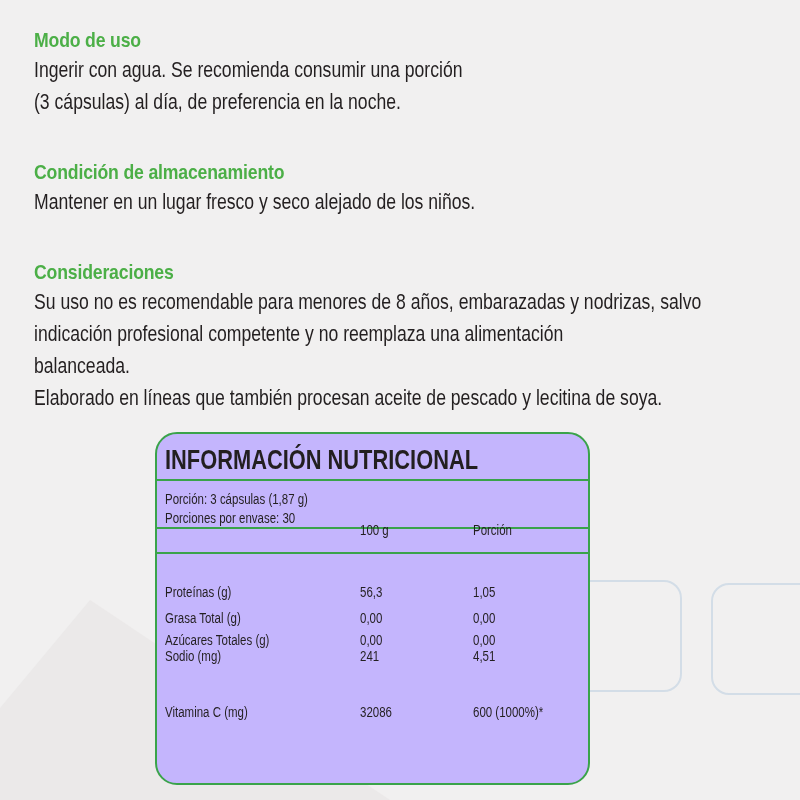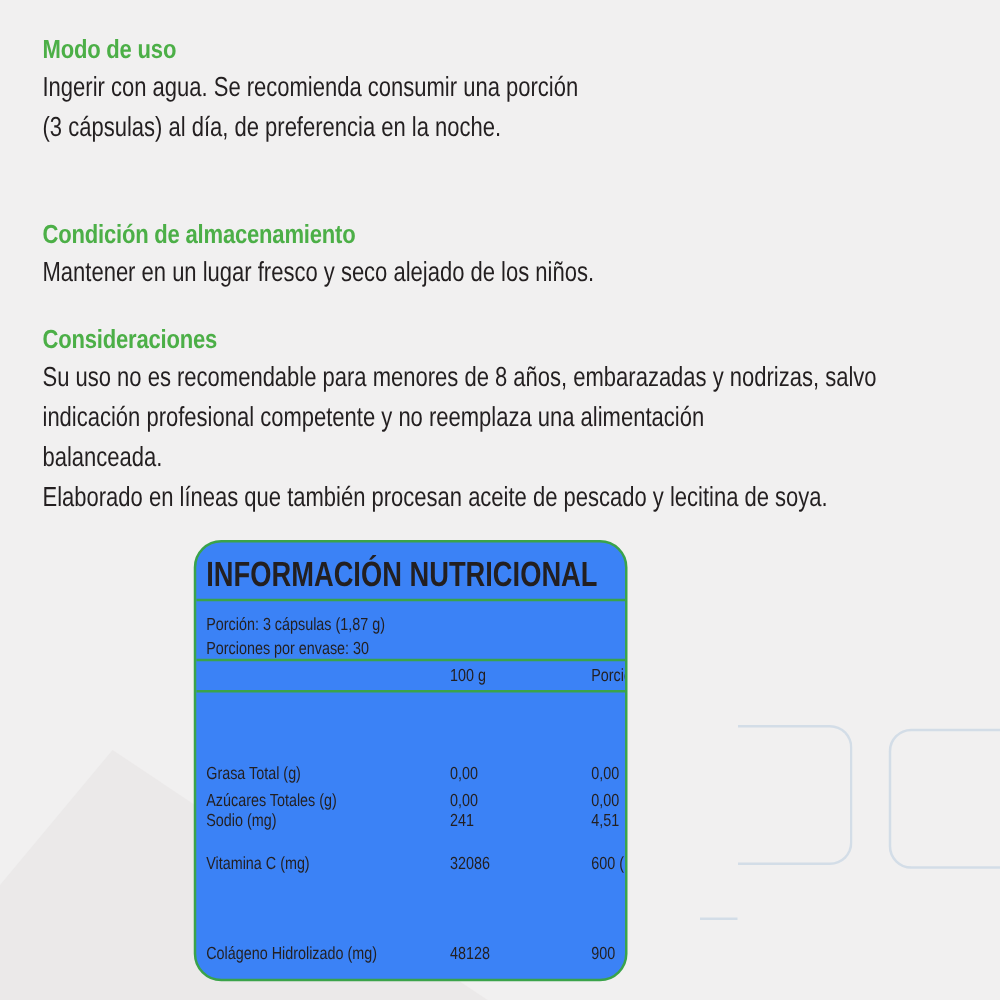--- a/index.html
+++ b/index.html
@@ -31,26 +31,26 @@
   .heading {
     color:#4caf47; font-weight:bold; font-size:21px;
     transform:scaleX(.84); transform-origin:left; white-space:nowrap;
     letter-spacing:-.2px;
   }
   .para {
     font-size:22px; line-height:32px; white-space:nowrap;
     transform:scaleX(.80); transform-origin:left; color:#231f20;
   }
   #s1 { top:28px; }
-  #s2 { top:176px; }
+  #s2 { top:160px; }
   #s3 { top:260px; }
 
   .nutri {
-    position:absolute; left:155px; top:432px; width:347px; height:353px;
-    border:2px solid #3aa34a; border-radius:22px; background:#3b82f6;
+    position:absolute; left:155px; top:432px; width:435px; height:353px;
+    border:2px solid #3aa34a; border-radius:22px; background:#c4b5fd;
     box-sizing:border-box; overflow:hidden;
   }
   .nutri-title {
     position:absolute; left:8px; top:10px;
     font-weight:bold; font-size:28px; white-space:nowrap;
     transform:scaleX(.78); transform-origin:left; color:#231f20;
   }
   .divider { position:absolute; left:0; width:100%; height:0; border-top:2px solid #3aa34a; }
   .small {
     font-size:14px; line-height:16px; white-space:nowrap;
@@ -87,46 +87,46 @@
   <div class="para">balanceada.</div>
   <div class="para">Elaborado en líneas que también procesan aceite de pescado y lecitina de soya.</div>
 </div>
 
 <div class="nutri">
   <div class="nutri-title">INFORMACIÓN NUTRICIONAL</div>
   <div class="divider" style="top:45px"></div>
   <div class="small" style="left:8px; top:57px">Porción: 3 cápsulas (1,87 g)</div>
   <div class="small" style="left:8px; top:76px">Porciones por envase: 30</div>
   <div class="divider" style="top:93px"></div>
-  <div class="row" style="top:98px">
+  <div class="row" style="top:88px">
     <span class="small c2">100 g</span>
     <span class="small c3">Porción</span>
   </div>
   <div class="divider" style="top:118px"></div>
 
+  <div class="row" style="top:150px">
+    <span class="small c1">Proteínas (g)</span>
+    <span class="small c2">56,3</span>
+    <span class="small c3">1,05</span>
+  </div>
   <div class="row" style="top:176px">
     <span class="small c1">Grasa Total (g)</span>
     <span class="small c2">0,00</span>
     <span class="small c3">0,00</span>
   </div>
   <div class="row" style="top:198px">
     <span class="small c1">Azúcares Totales (g)</span>
     <span class="small c2">0,00</span>
     <span class="small c3">0,00</span>
   </div>
   <div class="row" style="top:214px">
     <span class="small c1">Sodio (mg)</span>
     <span class="small c2">241</span>
     <span class="small c3">4,51</span>
   </div>
 
-  <div class="row" style="top:248px">
+  <div class="row" style="top:270px">
     <span class="small c1">Vitamina C (mg)</span>
     <span class="small c2">32086</span>
     <span class="small c3">600 (1000%)*</span>
   </div>
 
-  <div class="row" style="top:320px">
-    <span class="small c1">Colágeno Hidrolizado (mg)</span>
-    <span class="small c2">48128</span>
-    <span class="small c3">900</span>
-  </div>
 </div>
 
 </body></html>

